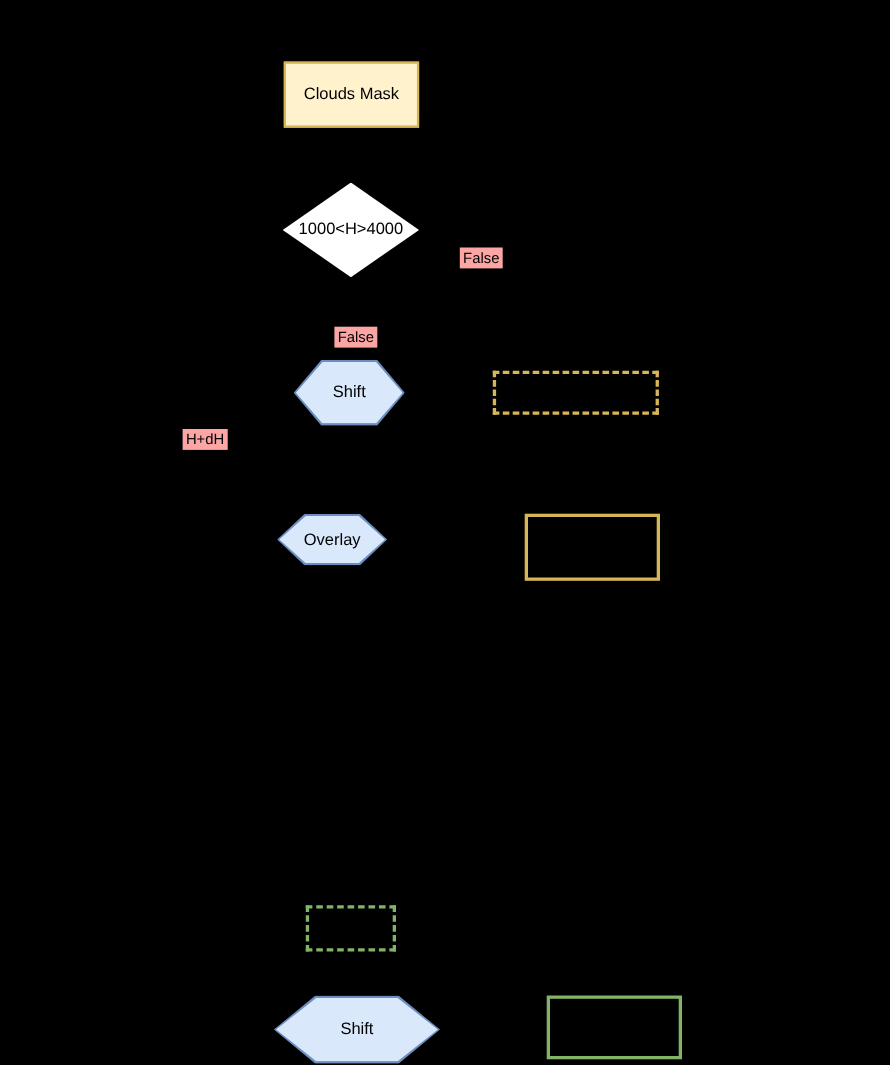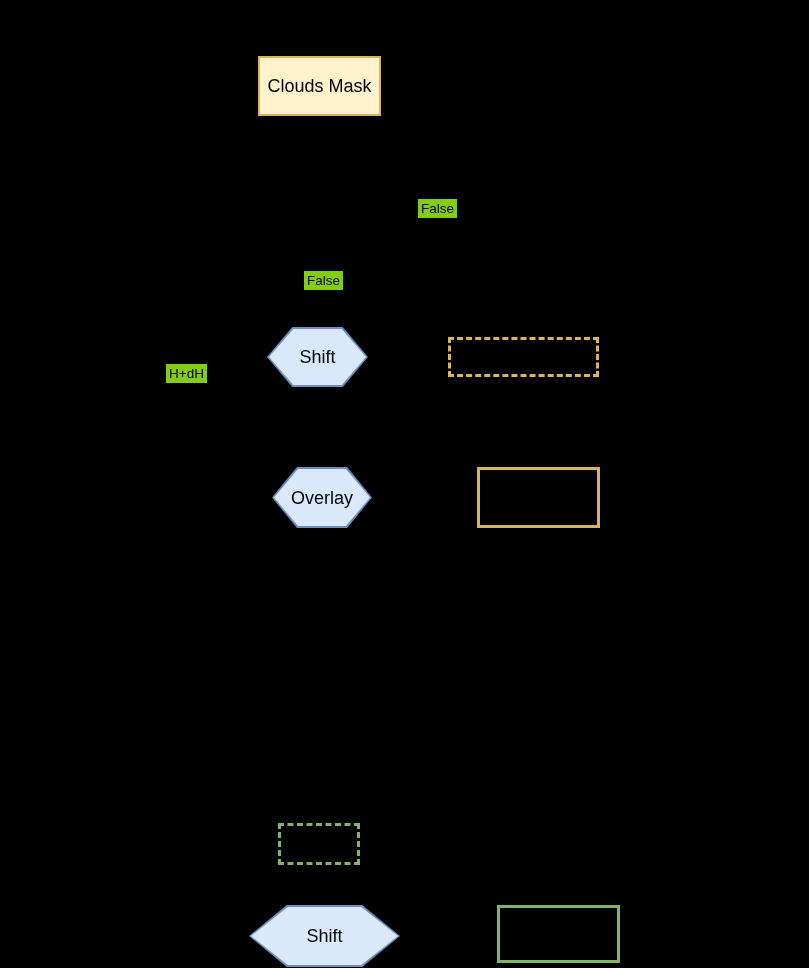--- a/index.html
+++ b/index.html
@@ -3,21 +3,21 @@
 <meta charset="utf-8">
 <style>
   html,body{margin:0;padding:0;background:#000;}
   .canvas{
     position:relative;width:809px;height:968px;background:#000000;
     overflow:hidden;font-family:"Liberation Sans",sans-serif;color:#000;
   }
   
   .node-text{
     position:absolute;inset:0;display:flex;align-items:center;justify-content:center;
-    text-align:center;font-size:18px;line-height:18px;color:#000;z-index:3;
+    text-align:center;font-size:15px;line-height:18px;color:#000;z-index:3;
   }
   .rect-node{position:absolute;box-sizing:border-box;display:flex;align-items:center;justify-content:center;}
   .rect-yellow-fill{background:#FFF2CC;border:2px solid #D6B656;}
   .box-outline{position:absolute;box-sizing:border-box;background:transparent;}
   .yellow-solid{border:3px solid #D6B656;}
   .yellow-dashed{border:3px dashed #D6B656;}
   .green-solid{border:3px solid #82B366;}
   .green-dashed{border:3px dashed #82B366;}
   
   .diamond-wrap{position:absolute;}
@@ -25,48 +25,52 @@
     clip-path:polygon(50% 0,100% 50%,50% 100%,0 50%);}
   
   .hex{position:absolute;text-decoration:underline;}
   .hex-border{position:absolute;inset:0;background:#6C8EBF;
     clip-path:polygon(25% 0,75% 0,100% 50%,75% 100%,25% 100%,0 50%);}
   .hex-fill{position:absolute;inset:2px;background:#DAE8FC;
     clip-path:polygon(25% 0,75% 0,100% 50%,75% 100%,25% 100%,0 50%);}
   .hex .node-text{padding:0 28px;}
   
   .edge-label{
-    position:absolute;background:#84cc16;color:#000;font-size:13.5px;line-height:17px;
-    padding:1px 3px;white-space:nowrap;z-index:4;
+    position:absolute;background:#fca5a5;color:#000;font-size:13.5px;line-height:17px;
+    padding:1px 3px;white-space:nowrap;z-index:4;margin-top:26px;
   }
   
   #node-clouds-mask{left:258px;top:56px;width:123px;height:60px;}
   #node-decision{left:257px;top:166px;width:124px;height:86px;}
   #label-false{left:418px;top:199px;}
   #label-true{left:304px;top:271px;}
   #label-hdh{left:166px;top:364px;}
   #node-shift-1{left:267px;top:327px;width:101px;height:60px;}
   #box-yellow-dashed{left:448px;top:337px;width:151px;height:40px;}
-  #node-overlay{left:272px;top:467px;width:100px;height:61px;}
+  #node-overlay{left:252px;top:467px;width:100px;height:47px;}
   #box-yellow-solid{left:477px;top:467px;width:123px;height:61px;}
   #node-compute-overlaid{left:243px;top:607px;width:153px;height:60px;}
   #node-compute-max{left:242px;top:716px;width:154px;height:60px;}
   #box-green-dashed{left:278px;top:823px;width:82px;height:42px;}
   #node-shift-2{left:249px;top:905px;width:151px;height:62px;}
   #box-green-solid{left:497px;top:905px;width:123px;height:58px;}
 </style>
 </head>
 <body>
 
 <div class="canvas">
 
   <div class="rect-node rect-yellow-fill" id="node-clouds-mask">
     <span class="node-text">Clouds Mask</span>
   </div>
 
+  <div class="diamond-wrap" id="node-decision">
+    <div class="diamond-shape"></div>
+    <span class="node-text">1000&lt;H&gt;4000</span>
+  </div>
 
   <span class="edge-label" id="label-false">False</span>
   <span class="edge-label" id="label-true">False</span>
   <span class="edge-label" id="label-hdh">H+dH</span>
 
   <div class="hex" id="node-shift-1">
     <div class="hex-border"></div>
     <div class="hex-fill"></div>
     <span class="node-text">Shift</span>
   </div>

